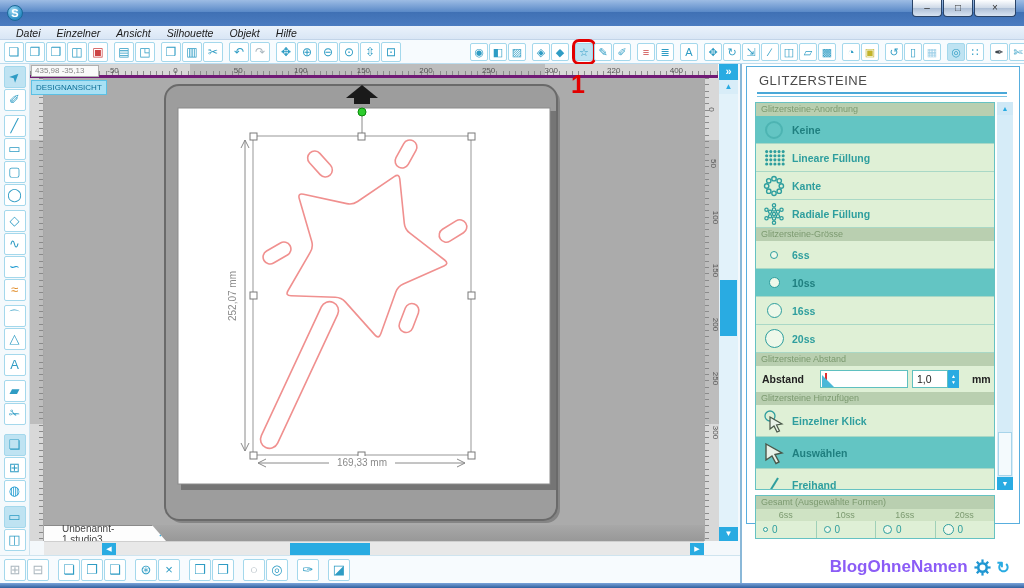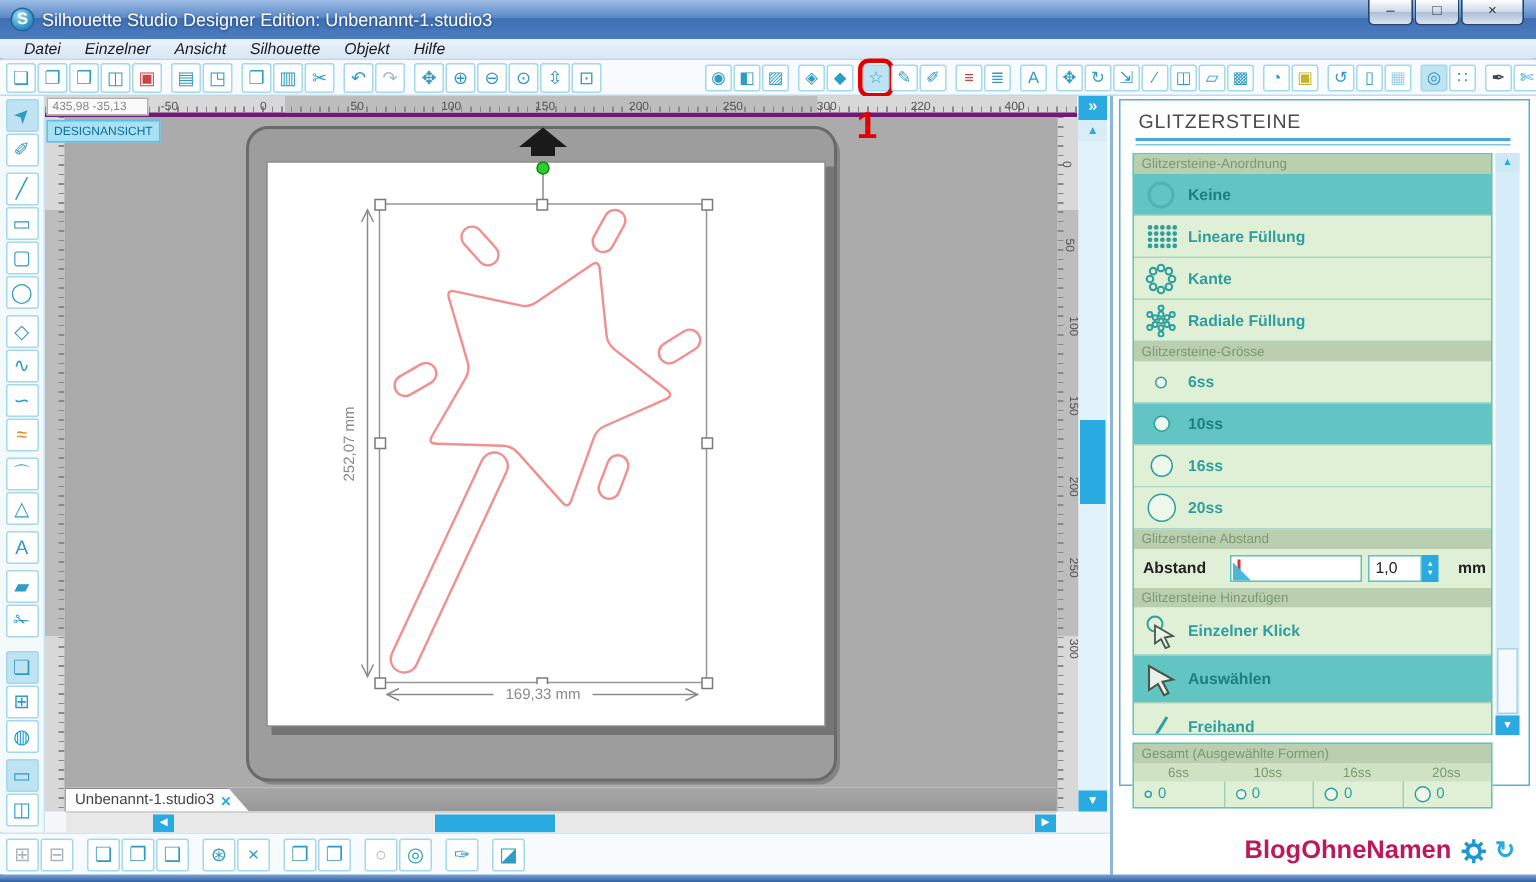--- a/index.html
+++ b/index.html
@@ -93,21 +93,21 @@
     font-size:11px; font-weight:bold; text-align:center; line-height:15px; cursor:pointer; }
   .vs-up { position:absolute; left:0; top:16px; width:19px; height:14px; background:#d8edf8; color:#29abe2;
     font-size:8px; text-align:center; line-height:14px; cursor:pointer; }
   .vs-thumb { position:absolute; left:1px; top:216px; width:17px; height:56px; background:#29abe2; }
   .vs-down { position:absolute; left:0; bottom:0; width:19px; height:14px; background:#29abe2; color:#fff;
     font-size:8px; text-align:center; line-height:14px; cursor:pointer; }
   #tabbar { position:absolute; left:44px; top:525px; width:660px; height:16px;
     background:linear-gradient(180deg,#a8a8a8,#989898); }
   .tab { position:absolute; left:0; top:0; width:122px; height:16px; background:#fdfdfd;
     clip-path:polygon(0 0, 108px 0, 122px 16px, 0 16px); border-top:1px solid #8a8a8a;
-    display:flex; align-items:center; padding-left:6px; cursor:pointer; }
+    display:flex; align-items:center; padding-left:18px; cursor:pointer; }
   .tab-label { font-size:10px; color:#444; }
   .tab-pin { color:#29abe2; font-size:9px; font-weight:bold; margin-left:4px; }
   #hscroll { position:absolute; left:44px; top:541px; width:660px; height:14px; background:#e8e8e8;
     border-top:1px solid #cfcfcf; }
   .hs-left { position:absolute; left:58px; top:1px; width:14px; height:12px; background:#29abe2; color:#fff;
     font-size:7px; text-align:center; line-height:12px; cursor:pointer; }
   .hs-thumb { position:absolute; left:246px; top:1px; width:80px; height:12px; background:#29abe2; }
   .hs-right { position:absolute; right:0; top:1px; width:14px; height:12px; background:#29abe2; color:#fff;
     font-size:7px; text-align:center; line-height:12px; cursor:pointer; }
 
@@ -155,33 +155,32 @@
   .sum-cols { display:grid; grid-template-columns:repeat(4,1fr); background:#cfe3c4; }
   .sum-cols span { font-size:9px; color:#7c9a70; text-align:center; padding:1px 0; }
   .sum-vals { display:grid; grid-template-columns:repeat(4,1fr); }
   .sum-cell { display:flex; align-items:center; gap:4px; padding:3px 0 3px 7px; border-left:1px solid #9fd0b8;
     font-size:10px; color:#2e9e9e; }
   .sum-cell:first-child { border-left:none; }
   .sc { border:1px solid #2e9e9e; border-radius:50%; background:#eef8ea; display:inline-block; }
   .sc1{width:5px;height:5px;} .sc2{width:7px;height:7px;} .sc3{width:9px;height:9px;} .sc4{width:11px;height:11px;}
   .p-brand { position:absolute; left:0; top:489px; width:284px; height:28px; display:flex;
     align-items:center; justify-content:flex-end; gap:6px; padding-right:16px; background:#fff; }
-  .brand-text { font-size:17px; font-weight:bold; color:#be185d; }
+  .brand-text { font-size:17px; font-weight:bold; color:#8b5cf6; }
   .refresh { color:#29abe2; font-size:16px; font-weight:bold; cursor:pointer; }
   #bottomstrip { position:absolute; left:0; top:583px; width:1024px; height:5px;
     background:linear-gradient(180deg,#7aa4da,#31609f); }
 </style>
 </head>
 <body>
 
 <div id="app">
 
   <div id="titlebar">
     <div class="logo"><span>S</span></div>
-    <div class="title">Silhouette Studio Designer Edition: Unbenannt-1.studio3</div>
     <div class="winbtns">
       <div class="wb">–</div>
       <div class="wb">□</div>
       <div class="wb close">×</div>
     </div>
   </div>
 
   <div id="menubar">
     <span class="menu-item">Datei</span>
     <span class="menu-item">Einzelner</span>

